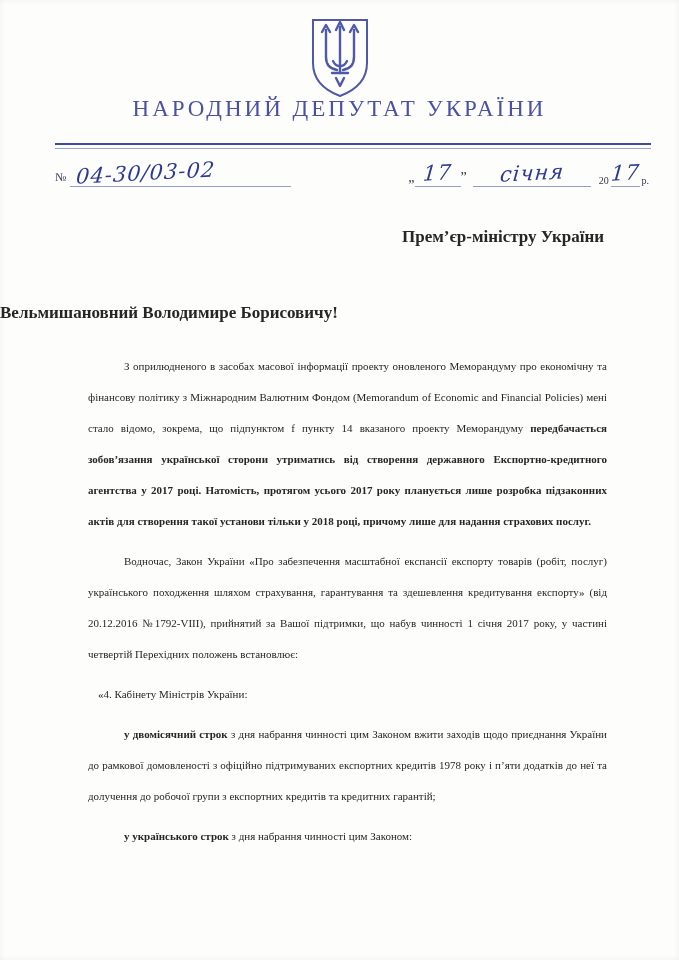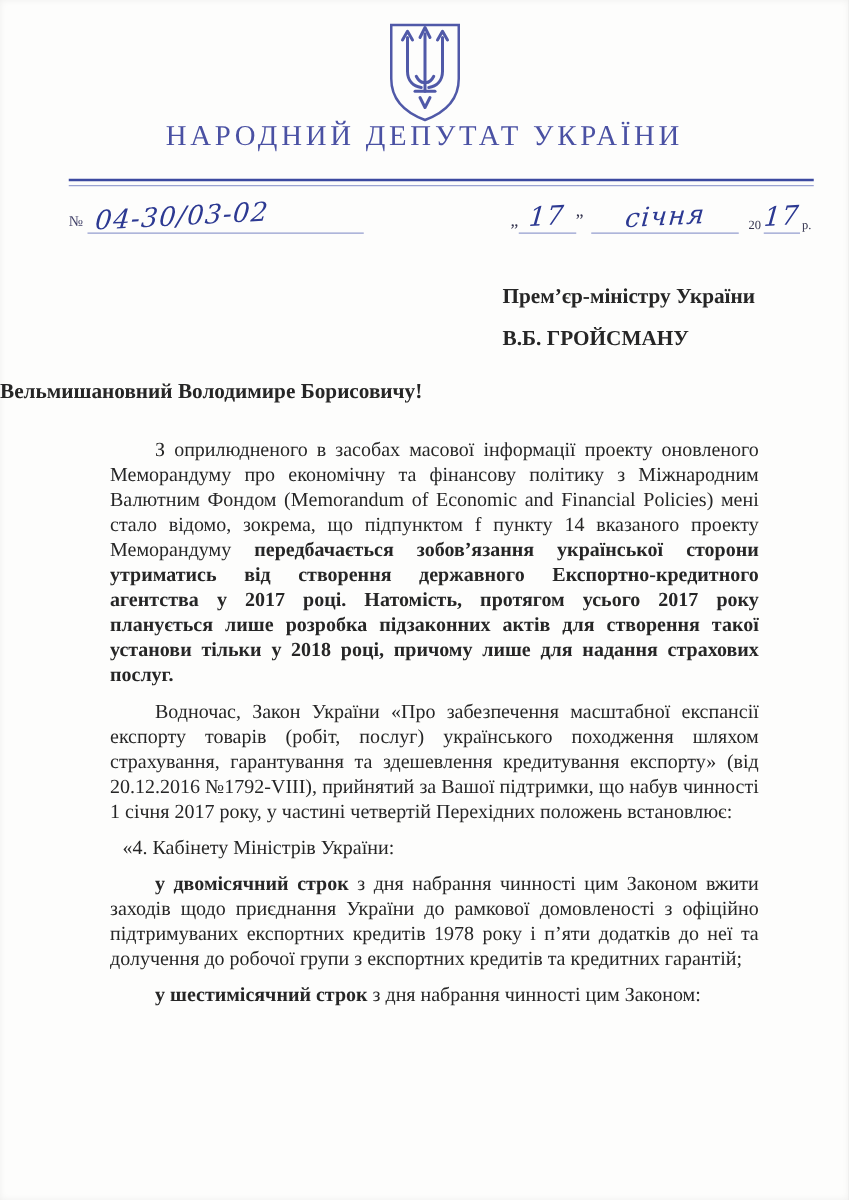--- a/index.html
+++ b/index.html
@@ -65,21 +65,21 @@
   .recipient p{margin:0;}
   
   .salutation{
     position:absolute;top:303px;left:0;right:0;
     margin:0;
     font-size:17px;font-weight:bold;
   }
   
   .body-text{
     position:absolute;top:351px;left:88px;right:72px;
-    font-size:16px;line-height:20px;
+    font-size:11px;line-height:31px;
     text-align:justify;
   }
   .body-text p{margin:0 0 9px 0;text-indent:36px;}
   .body-text p.small-indent{text-indent:10px;}
   .b{font-weight:bold;}
 </style>
 </head>
 <body>
 
 <div class="page">
@@ -115,26 +115,25 @@
       <span class="q">”</span>
       <span class="uline month-line"><span class="hw">січня</span></span>
       <span class="printed">20</span>
       <span class="uline year-line"><span class="hw">17</span></span>
       <span class="printed">р.</span>
     </div>
   </div>
 
   <div class="recipient">
     <p>Прем’єр-міністру України</p>
-    <p>В.Б. ГРОЙСМАНУ</p>
   </div>
 
   <p class="salutation">Вельмишановний Володимире Борисовичу!</p>
 
   <div class="body-text">
     <p><span>З оприлюдненого в засобах масової інформації проекту оновленого Меморандуму про економічну та фінансову політику з Міжнародним Валютним Фондом (Memorandum of Economic and Financial Policies) мені стало відомо, зокрема, що підпунктом f пункту 14 вказаного проекту Меморандуму </span><span class="b">передбачається зобов’язання української сторони утриматись від створення державного Експортно-кредитного агентства у 2017 році. Натомість, протягом усього 2017 року планується лише розробка підзаконних актів для створення такої установи тільки у 2018 році, причому лише для надання страхових послуг.</span></p>
     <p><span>Водночас, Закон України «Про забезпечення масштабної експансії експорту товарів (робіт, послуг) українського походження шляхом страхування, гарантування та здешевлення кредитування експорту» (від 20.12.2016 №1792-VIII), прийнятий за Вашої підтримки, що набув чинності 1 січня 2017 року, у частині четвертій Перехідних положень встановлює:</span></p>
     <p class="small-indent"><span>«4. Кабінету Міністрів України:</span></p>
     <p><span class="b">у двомісячний строк</span><span> з дня набрання чинності цим Законом вжити заходів щодо приєднання України до рамкової домовленості з офіційно підтримуваних експортних кредитів 1978 року і п’яти додатків до неї та долучення до робочої групи з експортних кредитів та кредитних гарантій;</span></p>
-    <p><span class="b">у шестимісячний строк</span><span> з дня набрання чинності цим Законом:</span></p>
+    <p><span class="b">у українського строк</span><span> з дня набрання чинності цим Законом:</span></p>
   </div>
 
 </div>
 
 </body></html>

